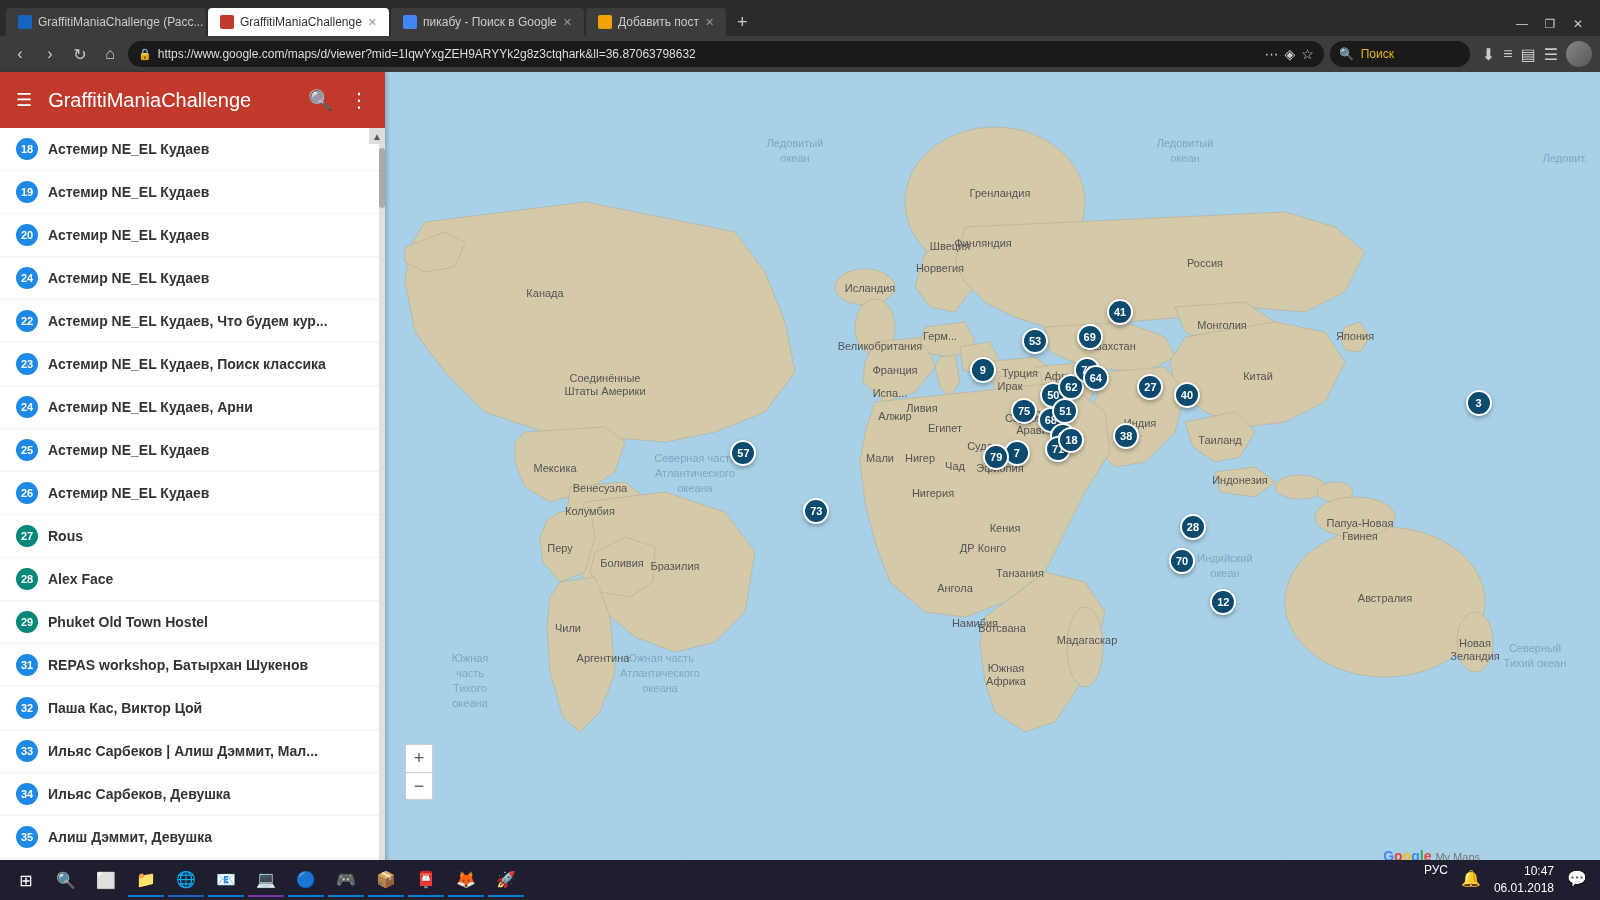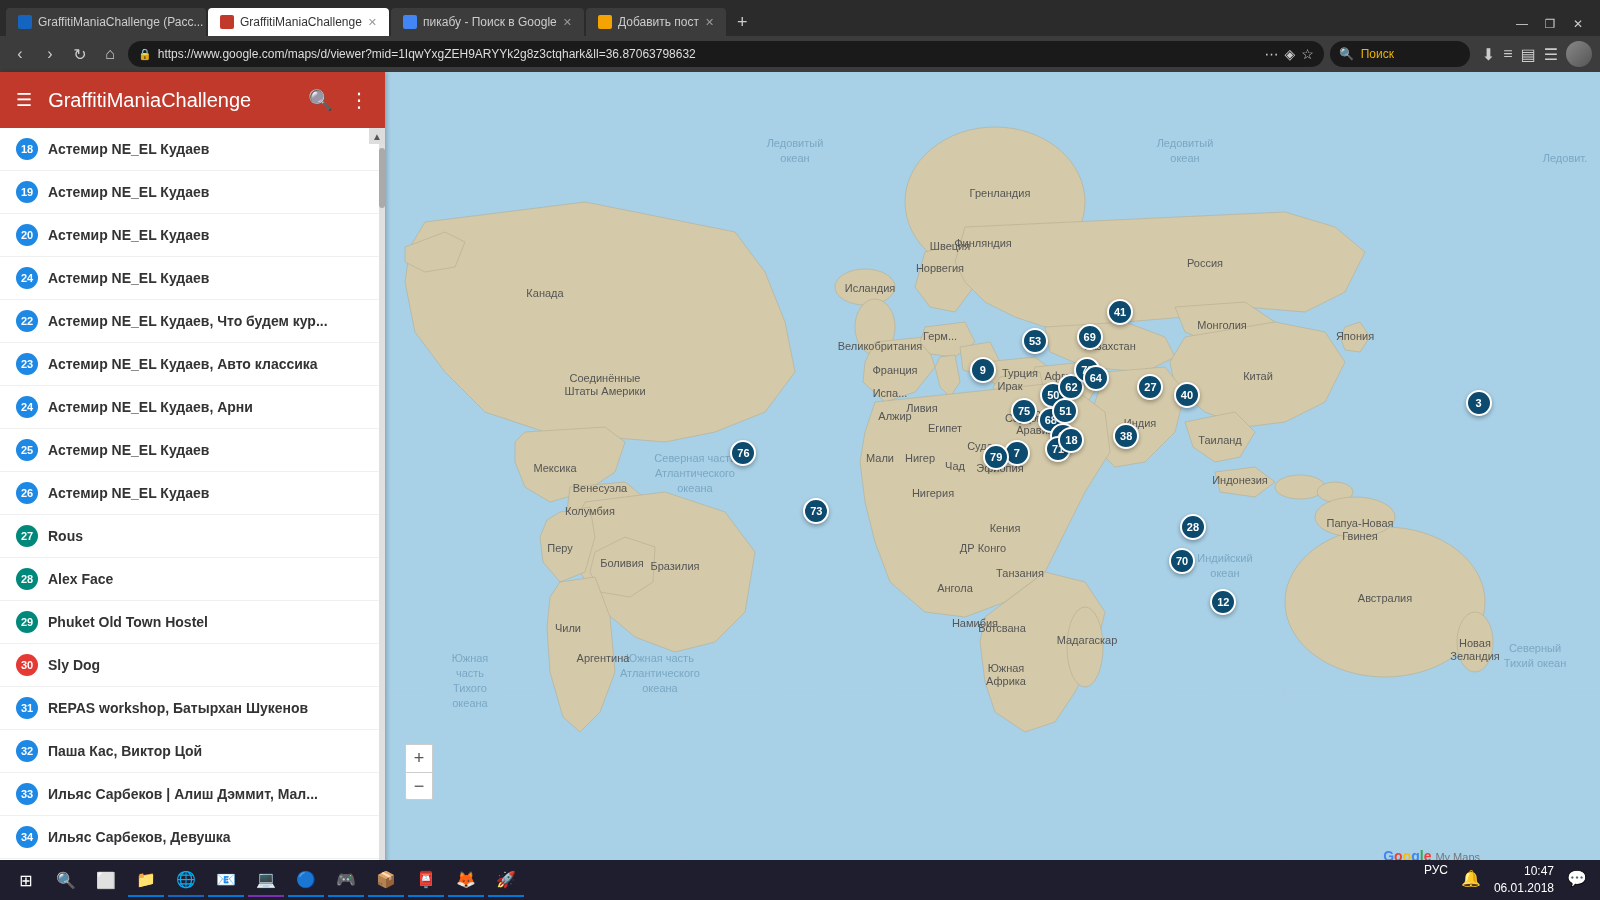--- a/index.html
+++ b/index.html
@@ -448,21 +448,21 @@
       <div class="sidebar-item">
         <div class="item-number num-blue">24</div>
         <span class="item-text">Астемир NE_EL Кудаев</span>
       </div>
       <div class="sidebar-item">
         <div class="item-number num-blue">22</div>
         <span class="item-text">Астемир NE_EL Кудаев, Что будем кур...</span>
       </div>
       <div class="sidebar-item">
         <div class="item-number num-blue">23</div>
-        <span class="item-text">Астемир NE_EL Кудаев, Авто классика</span>
+        <span class="item-text">Астемир NE_EL Кудаев, Поиск классика</span>
       </div>
       <div class="sidebar-item">
         <div class="item-number num-blue">24</div>
         <span class="item-text">Астемир NE_EL Кудаев, Арни</span>
       </div>
       <div class="sidebar-item">
         <div class="item-number num-blue">25</div>
         <span class="item-text">Астемир NE_EL Кудаев</span>
       </div>
       <div class="sidebar-item">
@@ -473,24 +473,20 @@
         <div class="item-number num-teal">27</div>
         <span class="item-text">Rous</span>
       </div>
       <div class="sidebar-item">
         <div class="item-number num-teal">28</div>
         <span class="item-text">Alex Face</span>
       </div>
       <div class="sidebar-item">
         <div class="item-number num-teal">29</div>
         <span class="item-text">Phuket Old Town Hostel</span>
-      </div>
-      <div class="sidebar-item">
-        <div class="item-number num-red">30</div>
-        <span class="item-text">Sly Dog</span>
       </div>
       <div class="sidebar-item">
         <div class="item-number num-blue">31</div>
         <span class="item-text">REPAS workshop, Батырхан Шукенов</span>
       </div>
       <div class="sidebar-item">
         <div class="item-number num-blue">32</div>
         <span class="item-text">Паша Кас, Виктор Цой</span>
       </div>
       <div class="sidebar-item">
@@ -709,21 +705,21 @@
       <div class="map-marker" style="left:66%;top:39%;">40</div>
       <div class="map-marker" style="left:52.6%;top:41%;">75</div>
       <div class="map-marker" style="left:54.8%;top:42%;">68</div>
       <div class="map-marker" style="left:56%;top:41%;">51</div>
       <div class="map-marker" style="left:52%;top:46%;">7</div>
       <div class="map-marker" style="left:55.8%;top:44%;">47</div>
       <div class="map-marker" style="left:55.4%;top:45.5%;">71</div>
       <div class="map-marker" style="left:56.5%;top:44.5%;">18</div>
       <div class="map-marker" style="left:50.3%;top:46.5%;">79</div>
       <div class="map-marker" style="left:61%;top:44%;">38</div>
-      <div class="map-marker" style="left:29.5%;top:46%;">76</div>
+      <div class="map-marker" style="left:29.5%;top:46%;">57</div>
       <div class="map-marker" style="left:35.5%;top:53%;">73</div>
       <div class="map-marker" style="left:66.5%;top:55%;">28</div>
       <div class="map-marker" style="left:65.6%;top:59%;">70</div>
       <div class="map-marker" style="left:69%;top:64%;">12</div>
       <div class="map-marker" style="left:90%;top:40%;">3</div>
 
       
       <div class="map-zoom-controls">
         <div class="zoom-btn">+</div>
         <div class="zoom-btn">−</div>

